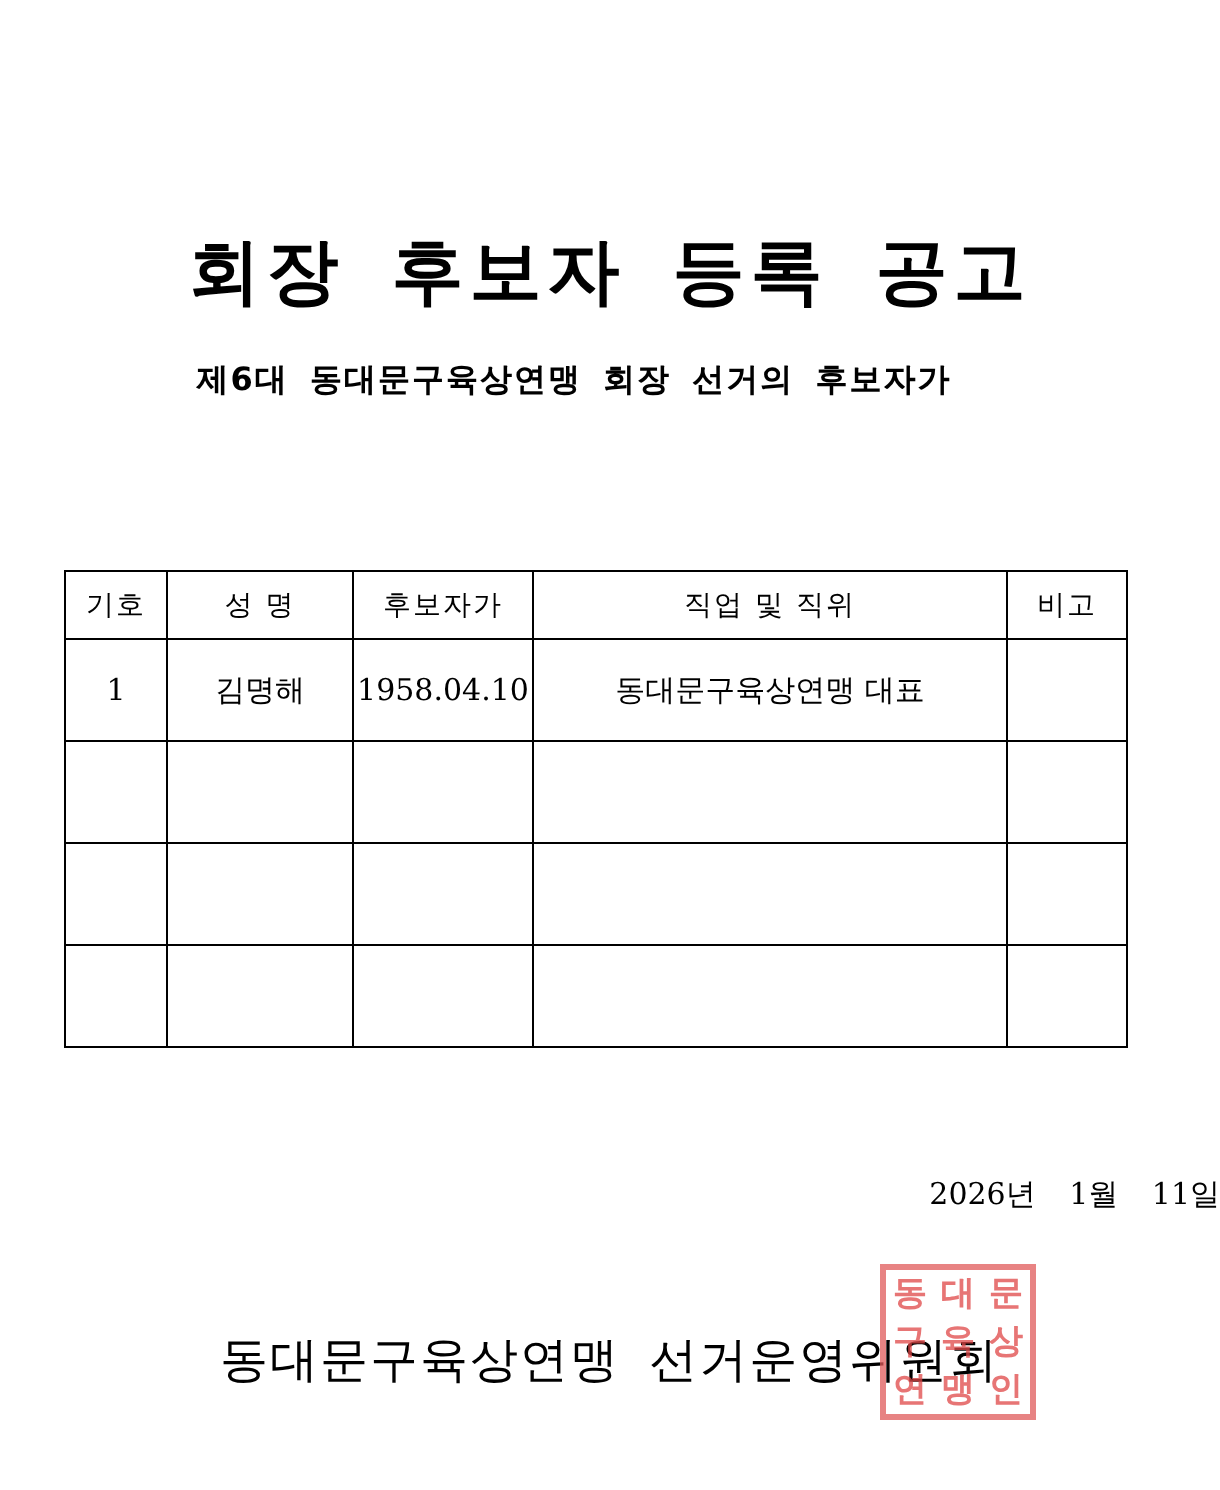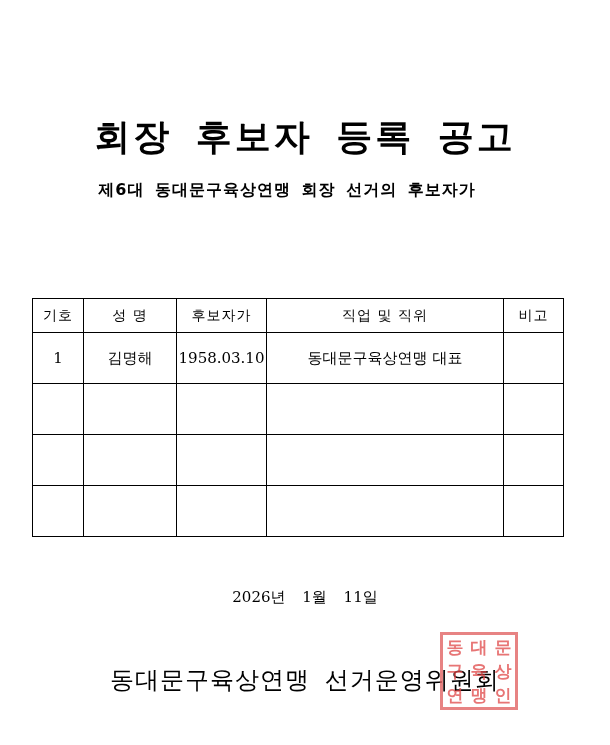--- a/index.html
+++ b/index.html
@@ -1,25 +1,25 @@
 <!DOCTYPE html>
 <html><head>
 <meta charset="utf-8">
 <style>
   html, body { margin: 0; padding: 0; background: #ffffff; }
   body { width: 610px; height: 745px; position: relative; overflow: hidden; font-family: "DejaVu Serif", serif; color: #000; }
   .title { position: absolute; left: 0; width: 610px; top: 78px; text-align: center; font-family: "DejaVu Serif", serif; font-weight: bold; font-size: 36px; letter-spacing: 3px; word-spacing: 8px; line-height: 44px; margin-top: 36px; }
   .intro { position: absolute; left: 0; width: 574px; top: 176px; text-align: center; font-family: "DejaVu Sans", sans-serif; font-size: 16px; font-weight: bold; line-height: 28px; letter-spacing: 1px; word-spacing: 4px; }
-  table.roster { position: absolute; left: 32px; top: 298px; border-collapse: collapse; table-layout: fixed; }
+  table.roster { position: absolute; left: 32px; top: 285px; border-collapse: collapse; table-layout: fixed; }
   table.roster td, table.roster th { border: 1.5px solid #000; padding: 0; text-align: center; vertical-align: middle; }
   table.roster th { height: 33px; font-family: "DejaVu Sans", sans-serif; font-weight: normal; font-size: 14px; letter-spacing: 1px; }
   table.roster td { height: 50px; font-size: 15px; }
   td.name, td.job { font-family: "DejaVu Sans", sans-serif; font-weight: normal; font-size: 14px; }
   td.num, td.dob { font-family: "DejaVu Serif", serif; font-size: 15px; }
-  .date { position: absolute; left: 0; width: 610px; top: 588px; text-align: center; font-family: "DejaVu Serif", serif; font-size: 15px; word-spacing: 12px; }
+  .date { position: absolute; left: 0; width: 610px; top: 588px; text-align: right; font-family: "DejaVu Serif", serif; font-size: 15px; word-spacing: 12px; }
   .footer { position: absolute; left: 110px; top: 664px; font-family: "DejaVu Serif", serif; font-size: 24px; letter-spacing: 1px; word-spacing: 6px; }
   .seal { position: absolute; left: 440px; top: 632px; width: 78px; height: 78px; border: 3px solid #e05a5a; box-sizing: border-box; opacity: 0.75; display: grid; grid-template-columns: repeat(3, 1fr); grid-template-rows: repeat(3, 1fr); align-items: center; justify-items: center; }
   .seal span { color: #e04848; font-family: "DejaVu Sans", sans-serif; font-size: 17px; line-height: 18px; font-weight: bold; }
 </style>
 </head>
 <body>
 
 <div class="title">회장 후보자 등록 공고</div>
 
 <div class="intro">
@@ -40,21 +40,21 @@
       <th>성 명</th>
       <th>후보자가</th>
       <th>직업 및 직위</th>
       <th>비고</th>
     </tr>
   </thead>
   <tbody>
     <tr>
       <td class="num">1</td>
       <td class="name">김명해</td>
-      <td class="dob">1958.03.10</td>
+      <td class="dob">1958.04.10</td>
       <td class="job">동대문구육상연맹 대표</td>
       <td></td>
     </tr>
     <tr>
       <td class="num"></td>
       <td class="name"></td>
       <td class="dob"></td>
       <td class="job"></td>
       <td></td>
     </tr>

